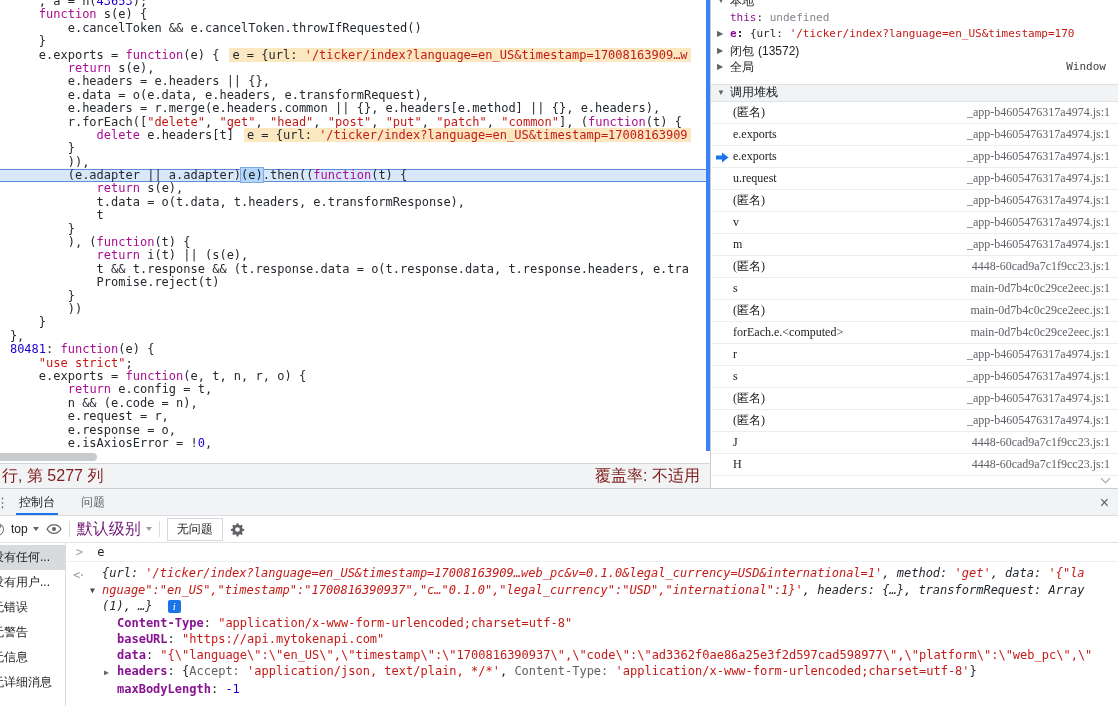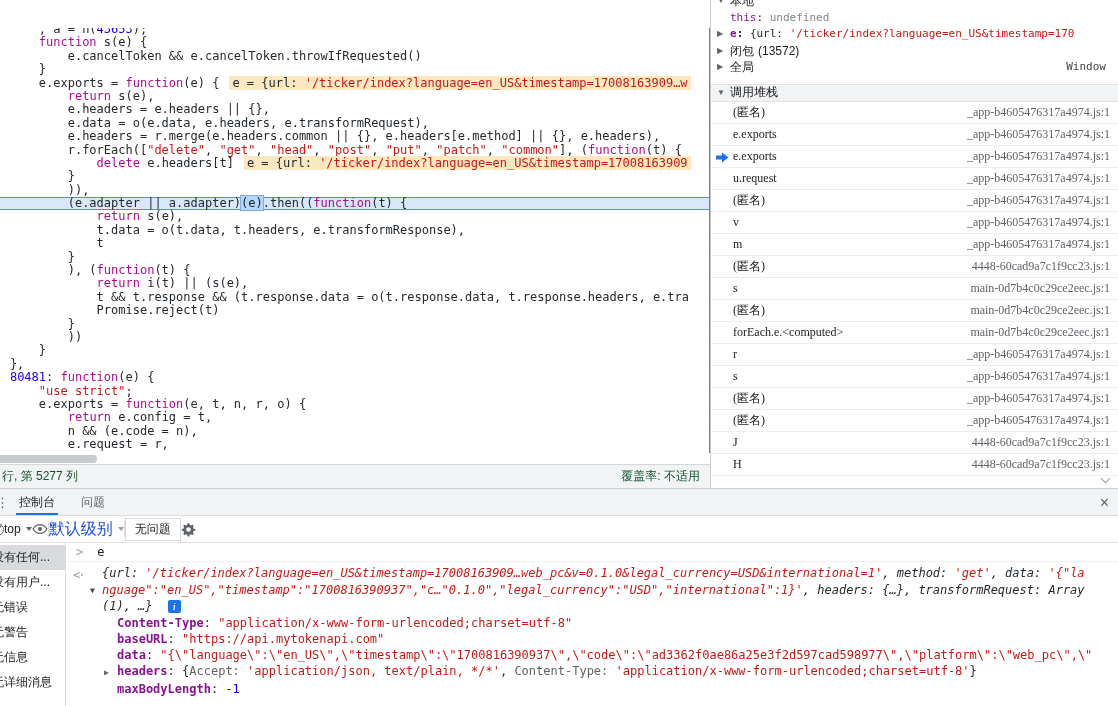--- a/index.html
+++ b/index.html
@@ -4,38 +4,38 @@
 <style>
   * { box-sizing: border-box; margin: 0; padding: 0; }
   html,body { background:#fff; }
   .devtools {
     width:1118px; height:706px; position:relative; overflow:hidden;
     background:#fff; font-family:"Liberation Sans",sans-serif; color:#202124;
   }
   
   .main { display:flex; height:488px; }
   .source-pane { width:710px; flex:none; display:flex; flex-direction:column; }
-  .code-area { height:451px; overflow:hidden; position:relative; border-right:1px solid #3b82f6;margin-top:28px; }
+  .code-area { height:451px; overflow:hidden; position:relative; border-right:4px solid #3b82f6; }
   .code-lines { font-family:"DejaVu Sans Mono",monospace; font-size:12px; line-height:13.4px;
                 margin:-5px 0 0 -19px; white-space:pre; }
   .code-line { height:13.4px; white-space:pre; }
   .code-line.paused { background:#d9e7fb; box-shadow: inset 0 1px 0 #5b8ed9, inset 0 -1px 0 #5b8ed9; }
   .tk-p { color:#24292e; }
   .tk-k { color:#aa0d91; }
   .tk-s { color:#c41a16; }
   .tk-n { color:#1c00cf; }
   .tk-g { color:#5f6368; }
   .tk-num { color:#1c00cf; }
   .tk-fn { font-style:italic; color:#24292e; }
   .tk-sel { background:#b3d6fc; box-shadow:0 0 0 1px #7eabe3; }
   .inline-eval { background:#fbe7c0; margin-left:10px; padding:0 3px; }
   .hscroll { height:12px; position:relative; background:#fff; }
   .hthumb { position:absolute; left:-8px; top:2px; width:105px; height:8px; border-radius:4px; background:#c8cbcd; }
   .status-bar { height:25px; background:#f1f3f4; border-top:1px solid #d4d7da; display:flex;
-                align-items:center; justify-content:space-between; font-size:12px; color:#14532d;
+                align-items:center; justify-content:space-between; font-size:16px; color:#7f1d1d;
                 padding:0 10px 0 2px; }
   
   .right-panel { flex:1; border-left:1px solid #c9ccd0; overflow:hidden; position:relative; font-size:12px; }
   .scope-row { height:16.5px; line-height:16.5px; display:flex; align-items:center;
                white-space:nowrap; overflow:hidden; padding-left:6px; }
   .scope-row.cut { margin-top:-7px; }
   .tri { display:inline-block; width:13px; font-size:8px; color:#5f6368; flex:none; }
   .mono { font-family:"DejaVu Sans Mono",monospace; font-size:11px; }
   .vname { color:#881391; }
   .vbold { font-weight:bold; }
@@ -54,30 +54,30 @@
   .panel-chevron { position:absolute; right:9px; bottom:6px; width:7px; height:7px;
                    border-right:1.6px solid #9aa0a6; border-bottom:1.6px solid #9aa0a6; transform:rotate(45deg); }
   
   .drawer { height:218px; border-top:1px solid #c9ccd0; display:flex; flex-direction:column; }
   .tabbar { height:27px; background:#f1f3f4; border-bottom:1px solid #dadce0; display:flex; align-items:center; flex:none; }
   .more-dots { margin-left:-4px; width:10px; color:#5f6368; font-size:13px; }
   .tab { padding:0 13px; height:26px; line-height:27px; color:#5f6368; position:relative; font-size:12px; }
   .tab.active { color:#202124; }
   .tab.active::after { content:""; position:absolute; left:10px; right:10px; bottom:0; height:2px; background:#1a73e8; }
   .tab-close { margin-left:auto; margin-right:9px; color:#5f6368; font-size:16px; line-height:27px; }
-  .toolbar { height:27px; border-bottom:1px solid #e0e3e6; display:flex; align-items:center; 
+  .toolbar { height:27px; border-bottom:1px solid #e0e3e6; display:flex; align-items:center; gap:7px;
              padding-right:8px; flex:none; background:#fff; }
   .clear-icon { width:13px; height:13px; border:1.5px solid #5f6368; border-radius:50%; margin-left:-9px; flex:none; position:relative; }
   .clear-icon::after { content:""; position:absolute; left:1px; top:4.5px; width:9px; height:1.5px; background:#5f6368; transform:rotate(-45deg); }
   .ctx { display:flex; align-items:center; gap:5px; color:#202124; font-size:12px; }
   .caret { width:0; height:0; border-left:3.5px solid transparent; border-right:3.5px solid transparent; border-top:4px solid #5f6368; }
   .tsep { width:1px; height:16px; background:#dadce0; flex:none; }
   .filter { flex:1; height:19px; border:1px solid #d5d8dc; font-size:12px; padding:0 6px; outline:none; color:#202124; font-family:"Liberation Sans",sans-serif; }
   .filter::placeholder { color:#9aa0a6; }
-  .level { color:#1d4ed8; display:flex; align-items:center; gap:5px;justify-content:flex-end; }
+  .level { color:#701a75; display:flex; align-items:center; gap:5px;justify-content:flex-end; }
   .level .caret { border-top-color:#9aa0a6; }
   .issues-chip { border:1px solid #d5d8dc; padding:2px 9px; color:#202124; font-size:12px; }
   .console-body { flex:1; display:flex; overflow:hidden; }
   .console-sidebar { width:66px; flex:none; border-right:1px solid #dadce0; padding-top:2px; }
   .cs-item { height:25px; line-height:25px; font-size:12px; color:#202124; overflow:hidden; white-space:nowrap; }
   .cs-item.selected { background:#d8dadd; }
   .cs-item span { display:inline-block; margin-left:-8px; }
   .console-messages { flex:1; font-family:"DejaVu Sans Mono",monospace; font-size:12px; color:#202124; overflow:hidden; }
   .cmd-row { height:19px; border-bottom:1px solid #f0f0f0; display:flex; align-items:center; padding-left:10px; }
   .cmd-chevron { color:#9aa0a6; margin-right:14px; }

